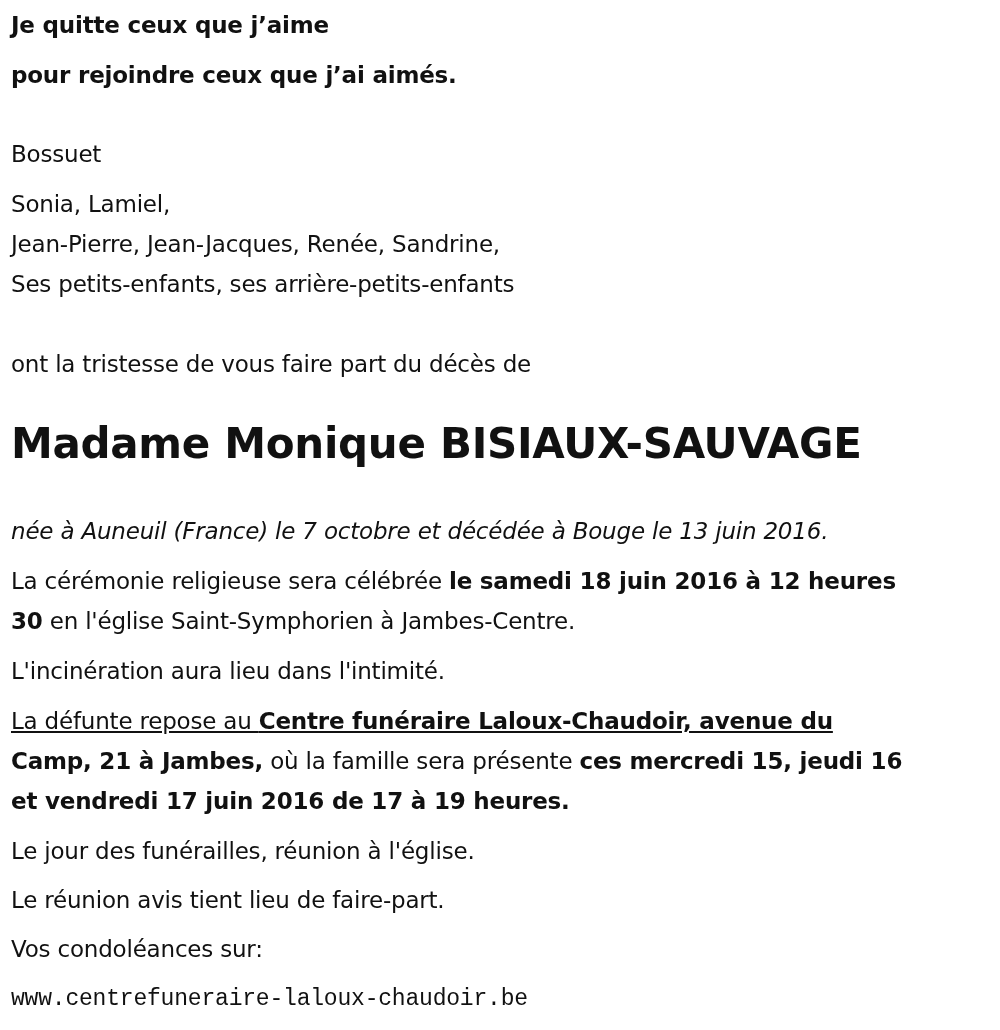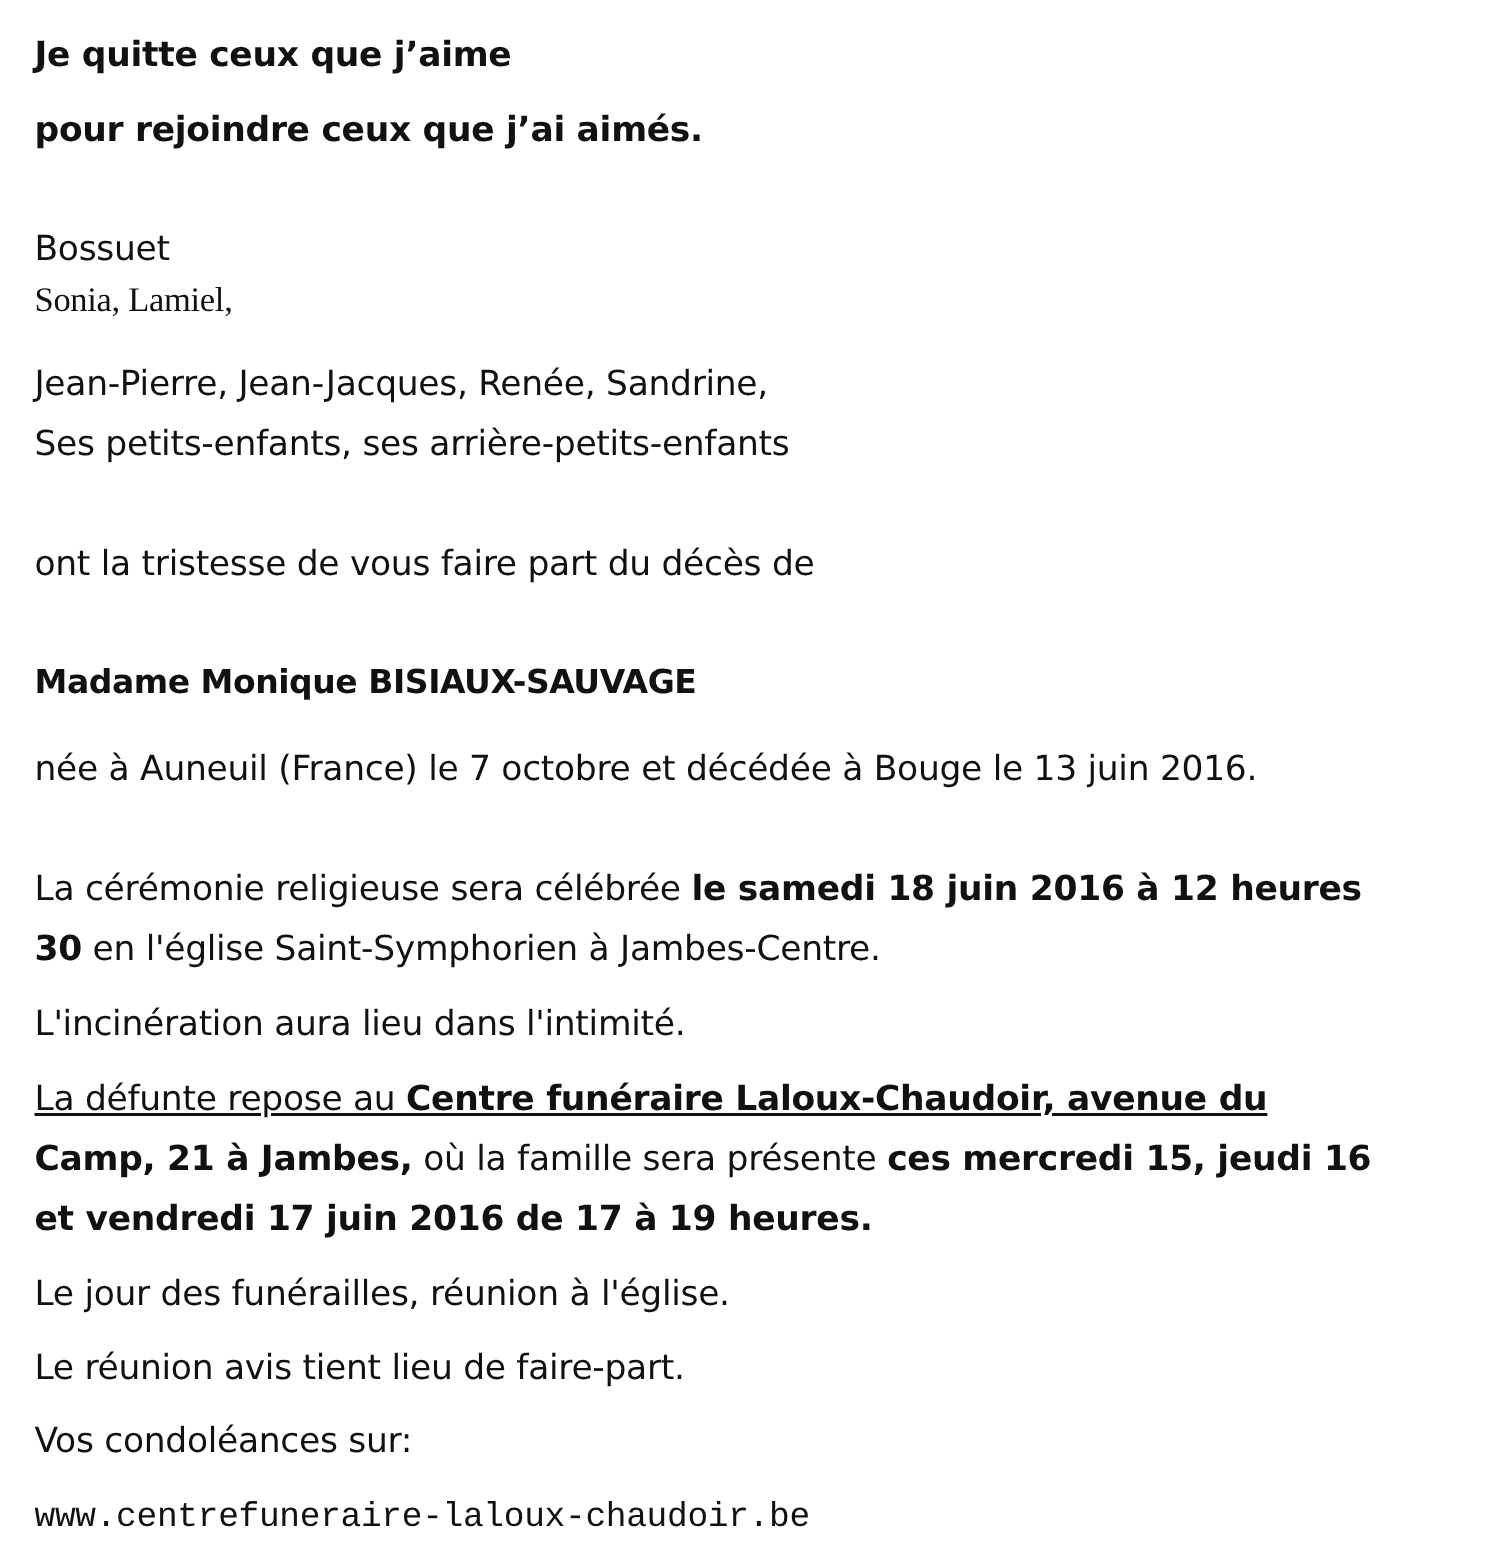--- a/index.html
+++ b/index.html
@@ -3,46 +3,46 @@
   <meta charset="utf-8">
   <style>
     html, body { margin: 0; padding: 0; background: #ffffff; }
     body {
       width: 1000px; height: 1030px; overflow: hidden;
       font-family: "DejaVu Sans", sans-serif;
       color: #111111;
     }
     .page { position: relative; width: 1000px; height: 1030px; }
     .line {
-      position: absolute; left: 11px; margin: 12px;
+      position: absolute; left: 11px; margin: 0;
       font-size: 23px; line-height: 30px; white-space: nowrap;
       letter-spacing: -0.2px;
     }
     .b { font-weight: bold; }
     .title {
-      font-size: 22px; font-weight: bold; line-height: 40px; letter-spacing: -0.3px;
+      font-size: 42px; font-weight: bold; line-height: 40px; letter-spacing: -0.3px;
     }
   </style>
 </head>
 <body>
 
 <div class="page">
   <p class="line b" style="top:10px;">Je quitte ceux que j’aime</p>
   <p class="line b" style="top:60px;">pour rejoindre ceux que j’ai aimés.</p>
   <p class="line" style="top:139px;">Bossuet</p>
 
-  <p class="line" style="top:173px;font-family:Liberation Serif, serif;">Sonia, Lamiel,</p>
+  <p class="line" style="top:189px;">Sonia, Lamiel,</p>
   <p class="line" style="top:229px;">Jean-Pierre, Jean-Jacques, Renée, Sandrine,</p>
   <p class="line" style="top:269px;">Ses petits-enfants, ses arrière-petits-enfants</p>
 
   <p class="line" style="top:349px;">ont la tristesse de vous faire part du décès de</p>
 
   <p class="line title" style="top:424px;">Madame Monique BISIAUX-SAUVAGE</p>
 
-  <p class="line" style="top:486px;">née à Auneuil (France) le 7 octobre et décédée à Bouge le 13 juin 2016.</p>
+  <p class="line" style="top:516px;font-style:italic;">née à Auneuil (France) le 7 octobre et décédée à Bouge le 13 juin 2016.</p>
 
   <p class="line" style="top:566px;"><span>La cérémonie religieuse sera célébrée </span><span class="b">le samedi 18 juin 2016 à 12 heures</span></p>
   <p class="line" style="top:606px;"><span class="b">30</span><span> en l'église Saint-Symphorien à Jambes-Centre.</span></p>
 
   <p class="line" style="top:656px;">L'incinération aura lieu dans l'intimité.</p>
 
   <p class="line" style="top:706px;text-decoration:underline;"><span>La défunte repose au </span><span class="b">Centre funéraire Laloux-Chaudoir, avenue du</span></p>
   <p class="line" style="top:746px;"><span class="b">Camp, 21 à Jambes,</span><span> où la famille sera présente </span><span class="b">ces mercredi 15, jeudi 16</span></p>
   <p class="line" style="top:786px;"><span class="b">et vendredi 17 juin 2016 de 17 à 19 heures.</span></p>
 

